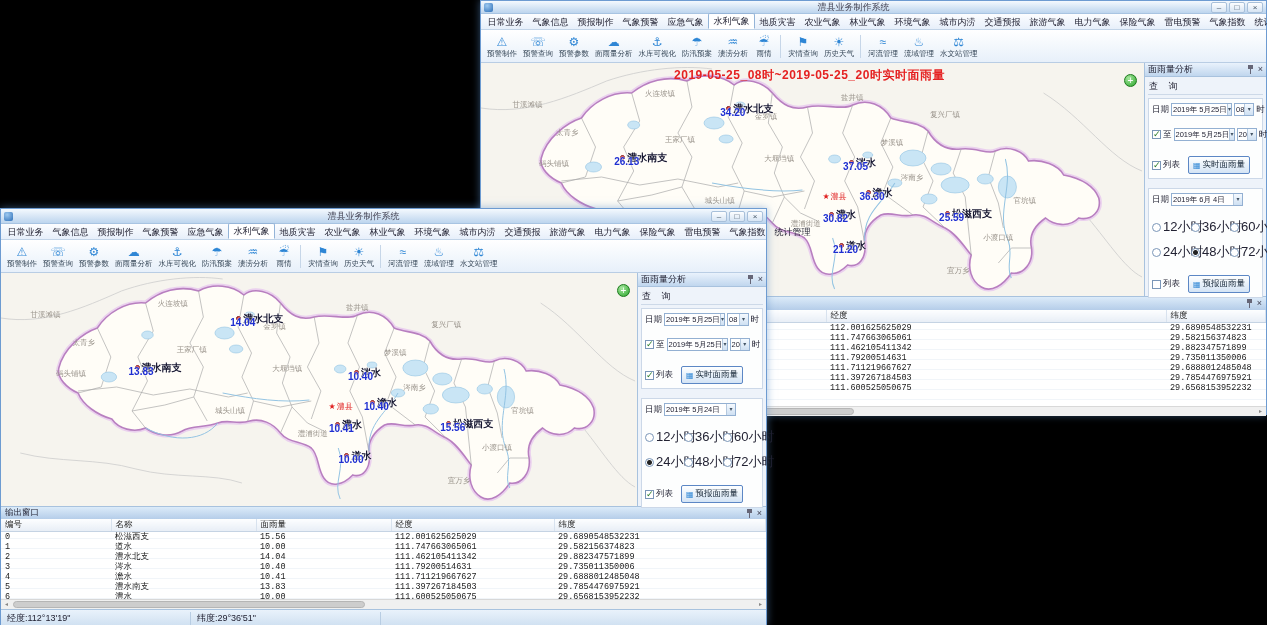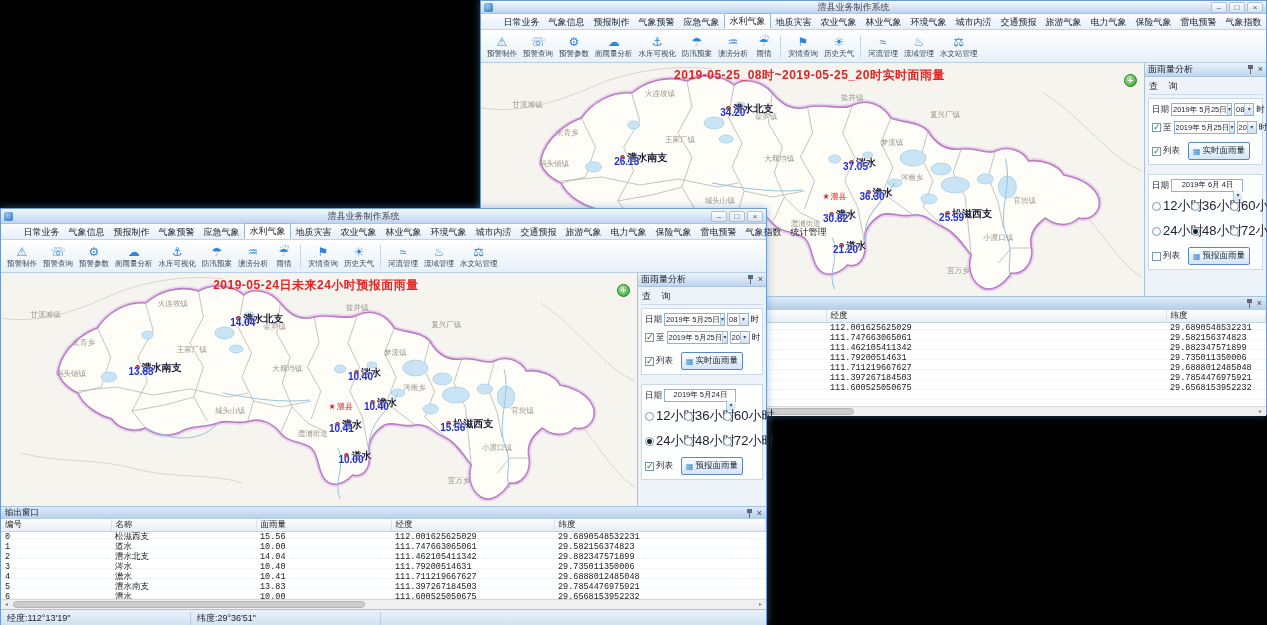--- a/index.html
+++ b/index.html
@@ -16,21 +16,21 @@
   .w-back .titlebar{height:13px;} .w-front .titlebar{height:15px;}
   .app-icon{width:9px;height:9px;margin:0 3px;border-radius:2px;
     background:radial-gradient(circle at 35% 30%,#9ec9f0,#2d6fb8);flex:0 0 auto;}
   .tb-title{flex:1;text-align:center;color:#445;}
   .winbtns{display:flex;gap:2px;margin-right:3px;}
   .winbtn{width:16px;height:11px;font-size:8px;line-height:10px;text-align:center;color:#456;
     background:linear-gradient(#fdfeff,#d7e5f4);border:1px solid #a8c0da;border-radius:2px;}
 
   
   .menubar{height:16px;background:linear-gradient(#fcfdff,#e7effa);border-bottom:1px solid #c2d4e8;
-    display:flex;align-items:flex-end;font-size:9px;color:#223;flex:0 0 auto;padding-left:18px;}
+    display:flex;align-items:flex-end;font-size:9px;color:#223;flex:0 0 auto;padding-left:2px;}
   .menu-item{padding:0 4.5px;line-height:14px;white-space:nowrap;}
   .menu-item.active{background:#fff;border:1px solid #94b4d8;border-bottom-color:#fff;border-radius:2px 2px 0 0;}
 
   
   .toolbar{height:33px;background:linear-gradient(#ffffff,#e7f0fa);border-bottom:1px solid #b9cde4;
     display:flex;align-items:center;padding-left:3px;flex:0 0 auto;}
   .tool{display:flex;flex-direction:column;align-items:center;min-width:30px;padding:0 3px;color:#345;}
   .tool .ticon{font-size:12px;line-height:14px;color:#2e86d5;}
   .tool .tlabel{font-size:7.5px;line-height:9px;white-space:nowrap;}
   .tool.gsep{border-right:1px solid #c6d6e8;padding-right:6px;margin-right:4px;}
@@ -61,28 +61,28 @@
   .sp-header{height:14px;background:linear-gradient(#e9f2fc,#c0d6ee);display:flex;align-items:center;
     padding:0 3px;border-bottom:1px solid #a8c2de;}
   .sp-title{flex:1;font-size:9px;}
   .pin-icon{width:7px;height:9px;position:relative;margin-right:4px;}
   .pin-icon::before{content:"";position:absolute;left:1px;top:0;width:5px;height:4px;background:#667;}
   .pin-icon::after{content:"";position:absolute;left:3px;top:4px;width:1px;height:5px;background:#667;}
   .close-x{font-size:9px;color:#445;line-height:9px;}
   .sp-body{flex:1;padding:3px;display:flex;flex-direction:column;gap:3px;}
   .sp-section{font-size:9px;letter-spacing:4px;color:#223;padding:0 1px 1px;border-bottom:1px solid #cdd9e8;}
   .groupbox{background:#fdfefe;border:1px solid #ccd8e8;padding:4px 3px;display:flex;
-    flex-direction:column;gap:5px;}
+    flex-direction:column;gap:12px;}
   .prow{display:flex;align-items:center;gap:2px;}
   .plabel{white-space:nowrap;}
   .sel{display:inline-flex;align-items:center;height:13px;border:1px solid #93b0d2;background:#fff;
     font-size:7.5px;padding-left:1px;white-space:nowrap;}
   .sel .sel-arrow{margin-left:auto;width:9px;height:11px;background:linear-gradient(#f5faff,#cfe0f2);
     border-left:1px solid #b4c8de;font-size:6px;color:#456;text-align:center;line-height:11px;}
-  .sel.date{width:61px;} .sel.hour{width:23px;} .sel.date2{width:72px;flex-direction:column;}
+  .sel.date{width:61px;} .sel.hour{width:23px;} .sel.date2{width:72px;}
   .chk{display:inline-block;width:9px;height:9px;border:1px solid #7a96b8;background:#fff;position:relative;flex:0 0 auto;}
   .chk.checked::after{content:"✓";position:absolute;left:0px;top:-2px;font-size:9px;color:#2a7a2a;}
   .radio{display:inline-block;width:9px;height:9px;border:1px solid #7a96b8;border-radius:50%;background:#fff;flex:0 0 auto;}
   .radio.on{background:radial-gradient(circle,#222 0 2px,#fff 3px);}
   .radio-grid{display:grid;grid-template-columns:39px 39px 38px;row-gap:7px;}
   .rcell{display:flex;align-items:center;gap:2px;font-size:13px;white-space:nowrap;}
   .panel-btn{display:inline-flex;align-items:center;gap:2px;border:1px solid #5c87c5;border-radius:2px;
     background:linear-gradient(#feffff,#d4e4f5);font-size:8.5px;padding:2px 4px;color:#123;margin-left:6px;white-space:nowrap;}
   .panel-btn .bicon{color:#2e86d5;font-size:8px;}
 
@@ -655,21 +655,20 @@
         <ellipse class="lake" cx="244" cy="76" rx="7" ry="4"></ellipse>
         <ellipse class="lake" cx="258" cy="42" rx="5" ry="3"></ellipse>
         <ellipse class="lake" cx="352" cy="96" rx="6" ry="4"></ellipse>
         <ellipse class="lake" cx="385" cy="92" rx="5" ry="3"></ellipse>
         <path class="river" d="M522,96 C530,125 512,150 525,178 C530,192 522,205 528,215"></path>
         <path class="river" d="M350,175 C358,195 344,210 352,226"></path>
         <path class="river" d="M230,120 C262,126 292,130 320,127"></path>
         <path class="river" d="M412,120 C400,140 380,150 382,178"></path>
         <path class="river" d="M150,155 C180,170 210,168 225,150"></path>
       </svg>
-      <div class="map-title">2019-05-24日未来24小时预报面雨量</div>
       <div class="green-btn">+</div>
       <div>
         <div class="town" style="left: 7%; top: 16%;">甘溪滩镇</div>
 
         <div class="town" style="left: 13%; top: 28%;">太青乡</div>
 
         <div class="town" style="left: 11%; top: 41%;">码头铺镇</div>
 
         <div class="town" style="left: 27%; top: 11%;">火连坡镇</div>
 

